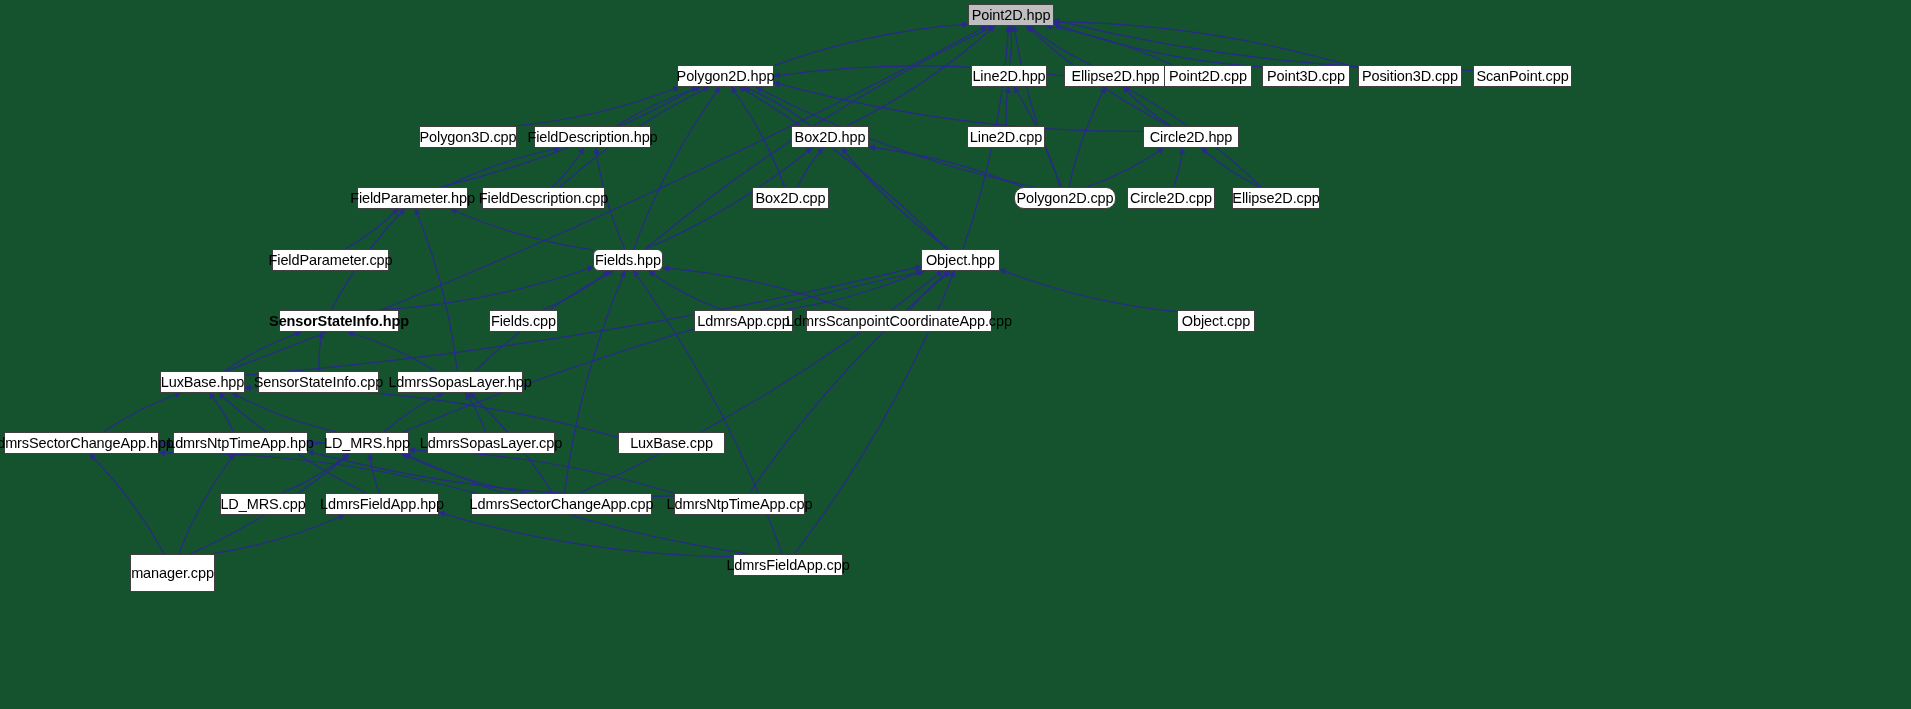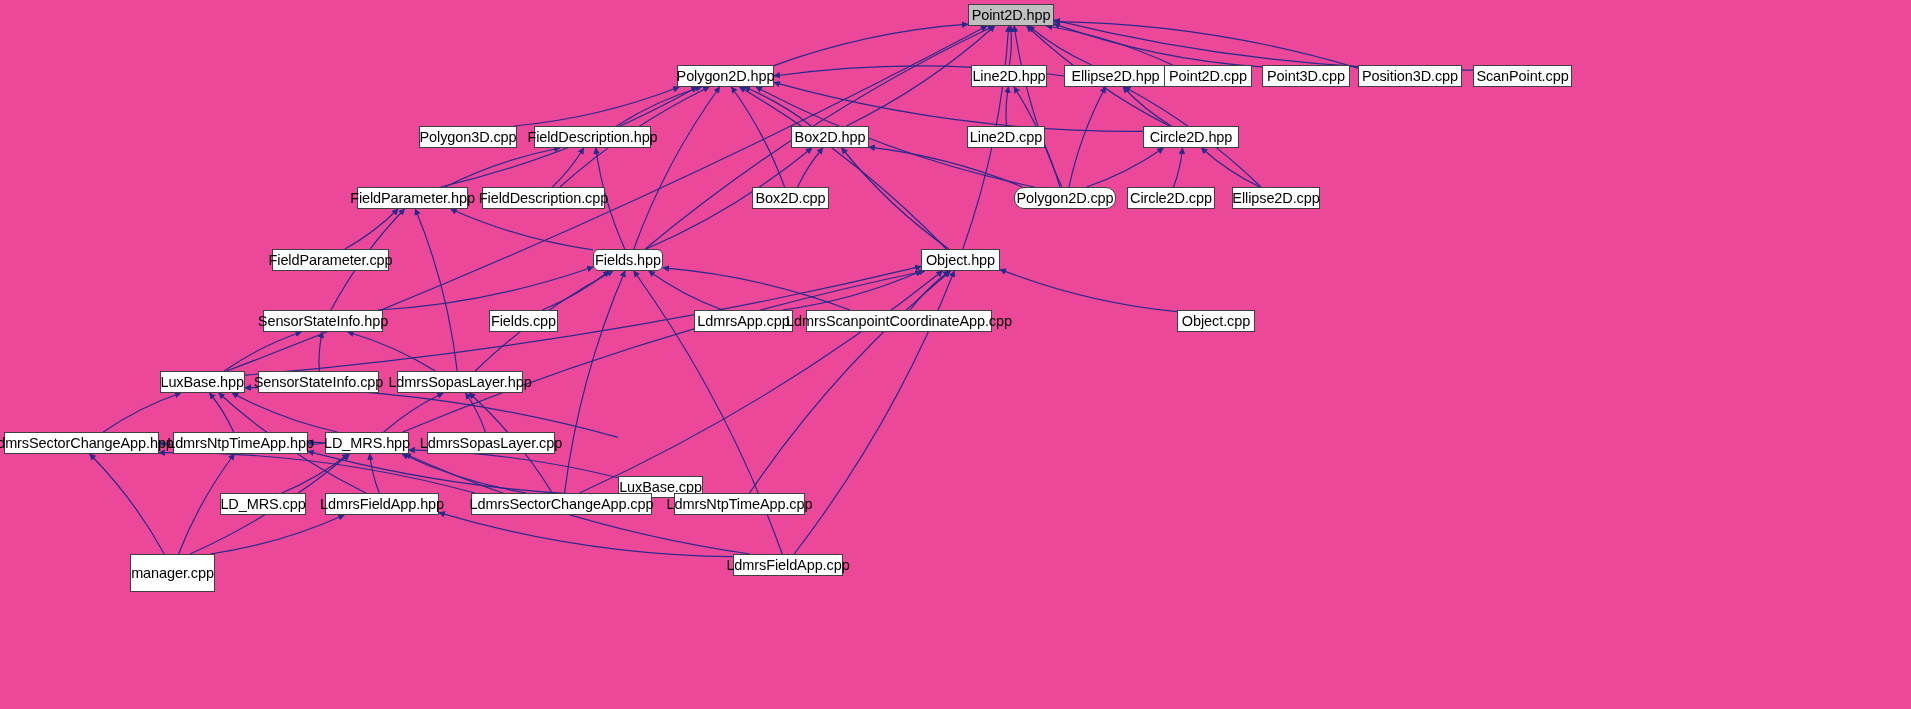--- a/index.html
+++ b/index.html
@@ -1,17 +1,17 @@
 <!DOCTYPE html>
 <html><head>
 <meta charset="utf-8">
 <style>
   html,body{margin:0;padding:0;background:#ffffff;}
   body{font-family:"Liberation Sans",sans-serif;}
-  #graph{position:relative;width:1911px;height:709px;background:#ec4899;overflow:hidden;}
+  #graph{position:relative;width:1911px;height:709px;background:#14532d;overflow:hidden;}
   #edges{position:absolute;left:0;top:0;width:1911px;height:709px;}
   .node{position:absolute;box-sizing:border-box;border:1px solid #404040;background:#ffffff;
         display:flex;align-items:center;justify-content:center;white-space:nowrap;
         font-size:14.5px;color:#000000;letter-spacing:-0.1px;}
   .node.root{background:#bfbfbf;border-color:#404040;}
   .node span{pointer-events:none;}
 </style>
 </head>
 <body>
 
@@ -168,57 +168,57 @@
       </div>
       <div class="node" style="left: 272px; top: 249px; width: 117px; height: 22px;">
         <span>FieldParameter.cpp</span>
       </div>
       <div class="node" style="left: 593px; top: 249px; width: 70px; height: 22px; border-radius: 6px;">
         <span>Fields.hpp</span>
       </div>
       <div class="node" style="left: 921px; top: 249px; width: 79px; height: 22px;">
         <span>Object.hpp</span>
       </div>
-      <div class="node" style="left: 263px; top: 310px; width: 120px; height: 22px;">
+      <div class="node" style="left: 279px; top: 310px; width: 120px; height: 22px; font-weight: bold;">
         <span>SensorStateInfo.hpp</span>
       </div>
       <div class="node" style="left: 489px; top: 310px; width: 69px; height: 22px;">
         <span>Fields.cpp</span>
       </div>
       <div class="node" style="left: 694px; top: 310px; width: 99px; height: 22px;">
         <span>LdmrsApp.cpp</span>
       </div>
       <div class="node" style="left: 806px; top: 310px; width: 186px; height: 22px;">
         <span>LdmrsScanpointCoordinateApp.cpp</span>
       </div>
       <div class="node" style="left: 1177px; top: 310px; width: 78px; height: 22px;">
         <span>Object.cpp</span>
       </div>
-      <div class="node" style="left: 160px; top: 371px; width: 85px; height: 22px; justify-content: flex-end;">
+      <div class="node" style="left: 160px; top: 371px; width: 85px; height: 22px;">
         <span>LuxBase.hpp</span>
       </div>
       <div class="node" style="left: 258px; top: 371px; width: 121px; height: 22px;">
         <span>SensorStateInfo.cpp</span>
       </div>
       <div class="node" style="left: 397px; top: 371px; width: 126px; height: 22px;">
         <span>LdmrsSopasLayer.hpp</span>
       </div>
       <div class="node" style="left: 4px; top: 432px; width: 155px; height: 22px;">
         <span>LdmrsSectorChangeApp.hpp</span>
       </div>
       <div class="node" style="left: 173px; top: 432px; width: 135px; height: 22px;">
         <span>LdmrsNtpTimeApp.hpp</span>
       </div>
       <div class="node" style="left: 325px; top: 432px; width: 84px; height: 22px;">
         <span>LD_MRS.hpp</span>
       </div>
       <div class="node" style="left: 427px; top: 432px; width: 128px; height: 22px;">
         <span>LdmrsSopasLayer.cpp</span>
       </div>
-      <div class="node" style="left: 618px; top: 432px; width: 85px; height: 22px; margin-top: 44px;">
+      <div class="node" style="left: 618px; top: 432px; width: 107px; height: 22px;">
         <span>LuxBase.cpp</span>
       </div>
       <div class="node" style="left: 220px; top: 493px; width: 86px; height: 22px;">
         <span>LD_MRS.cpp</span>
       </div>
       <div class="node" style="left: 325px; top: 493px; width: 114px; height: 22px;">
         <span>LdmrsFieldApp.hpp</span>
       </div>
       <div class="node" style="left: 471px; top: 493px; width: 181px; height: 22px;">
         <span>LdmrsSectorChangeApp.cpp</span>

